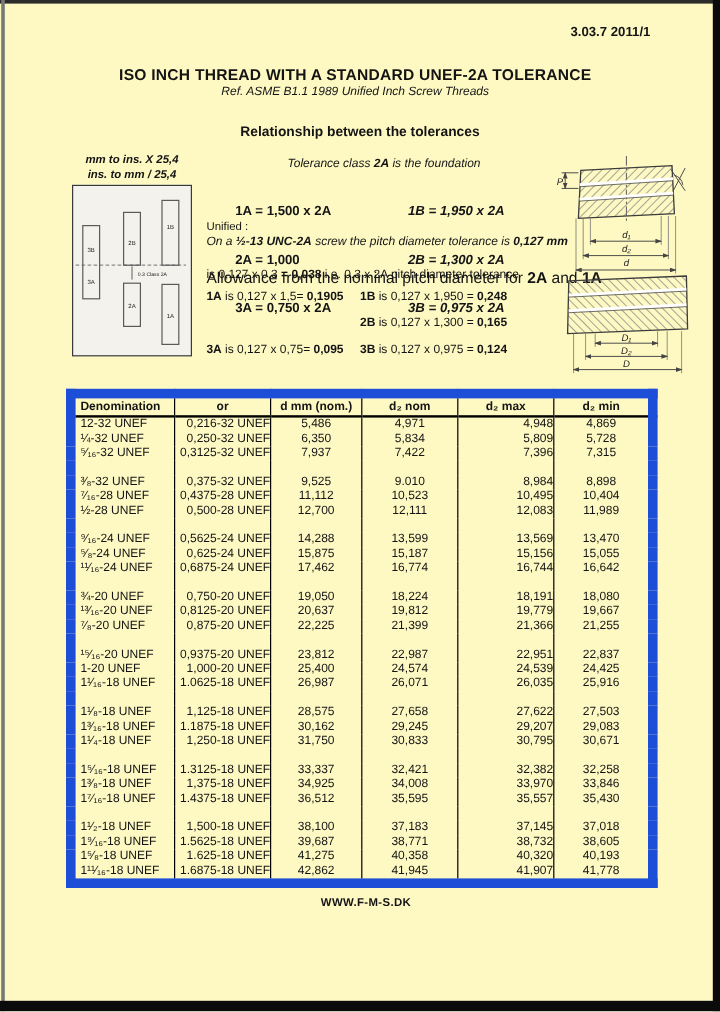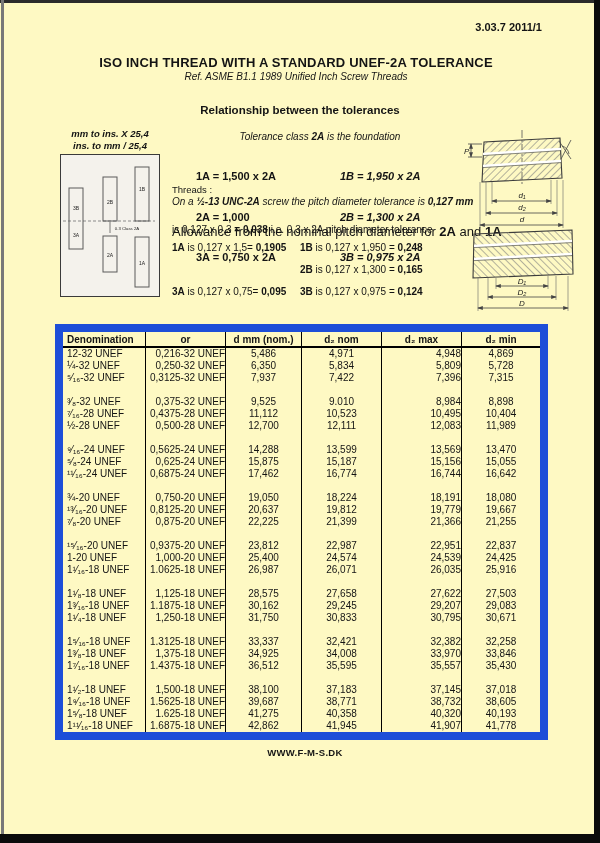--- a/index.html
+++ b/index.html
@@ -104,21 +104,21 @@
     <div>1A = 1,500 x 2A</div>
     <div>2A = 1,000</div>
     <div>3A = 0,750 x 2A</div>
   </div>
   <div class="abs foundation-col fc-right">
     <div>1B = 1,950 x 2A</div>
     <div>2B = 1,300 x 2A</div>
     <div>3B = 0,975 x 2A</div>
   </div>
 
-  <div class="abs example-label">Threads :</div>
+  <div class="abs example-label">Unified :</div>
   <div class="abs example-line1"><span>On a  </span><span class="b">½-13 UNC-2A</span><span> screw the pitch diameter tolerance is  </span><span class="b">0,127 mm</span></div>
   <div class="abs example-line2"><span>Allowance from the nominal pitch diameter for  </span><span class="b">2A</span><span> and </span><span class="b">1A</span></div>
   <div class="abs example-line3"><span>is 0,127  x 0,3 </span><span class="b">= 0,038</span><span>     i.e. 0.3 x 2A pitch diameter tolerance</span></div>
 
   <div class="abs calc calc-a1"><span class="b">1A</span><span> is 0,127  x 1,5= </span><span class="b">0,1905</span></div>
   <div class="abs calc calc-b1"><span class="b">1B</span><span> is 0,127 x 1,950 = </span><span class="b">0,248</span></div>
   <div class="abs calc calc-b2"><span class="b">2B</span><span> is 0,127 x 1,300 = </span><span class="b">0,165</span></div>
   <div class="abs calc calc-a3"><span class="b">3A</span><span> is 0,127  x 0,75= </span><span class="b">0,095</span></div>
   <div class="abs calc calc-b3"><span class="b">3B</span><span> is 0,127 x 0,975 = </span><span class="b">0,124</span></div>
 

